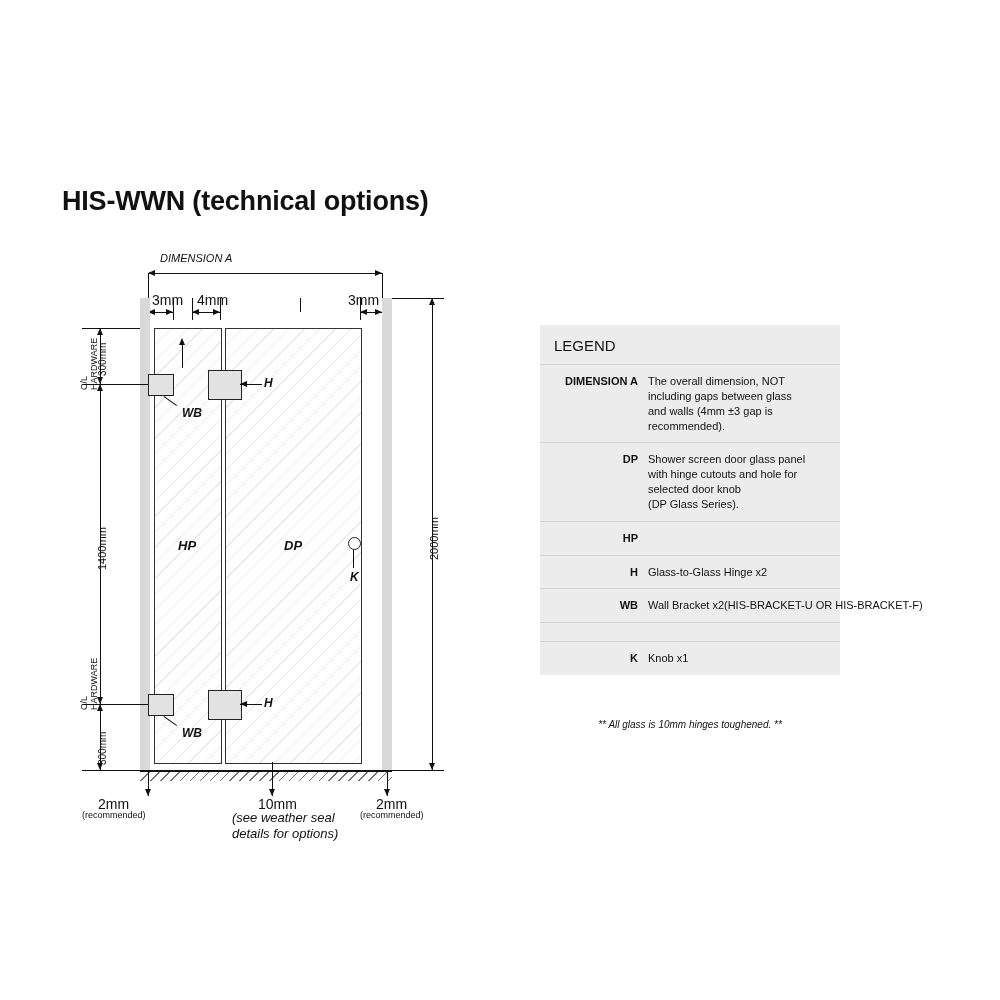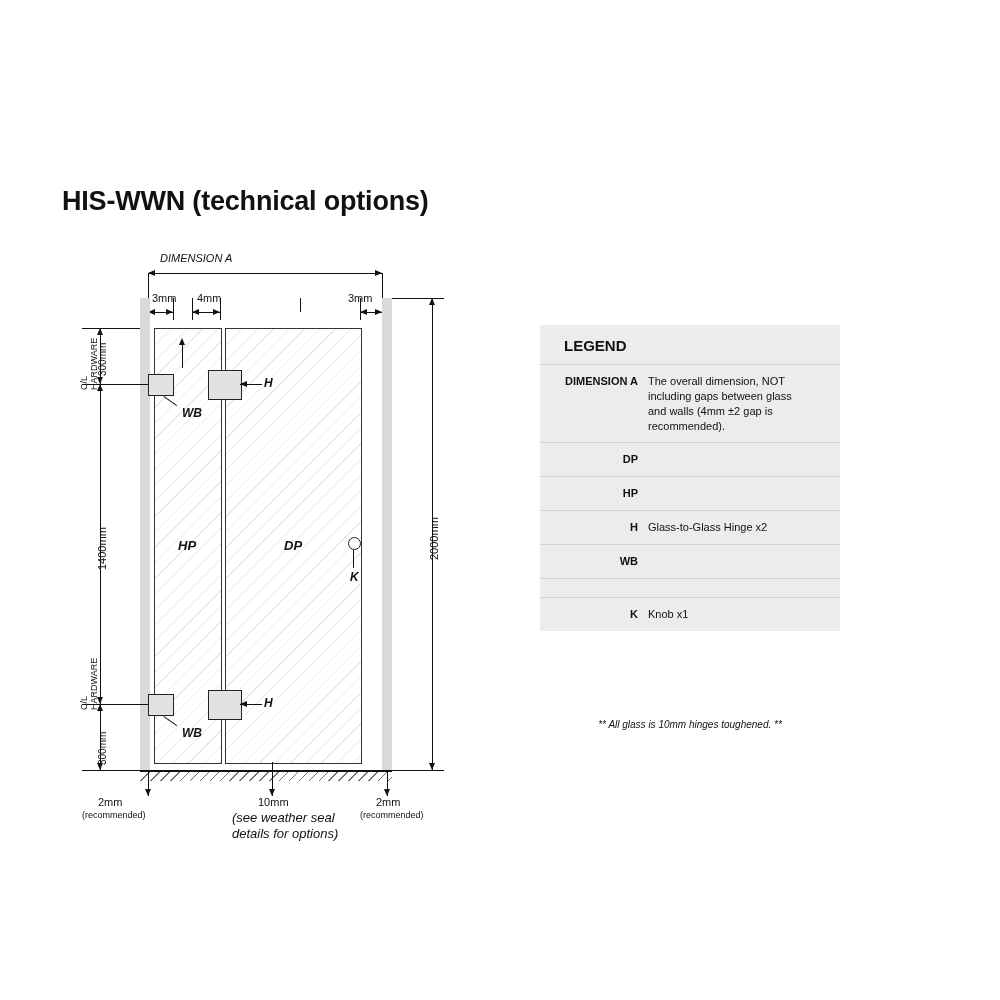--- a/index.html
+++ b/index.html
@@ -34,21 +34,21 @@
     border:1.5px solid #333;
     background:
       repeating-linear-gradient(135deg,
         rgba(0,0,0,0.09) 0px,
         rgba(0,0,0,0.09) 1px,
         rgba(0,0,0,0) 1px,
         rgba(0,0,0,0) 11px);
   }
   .lbl{
     position:absolute;
-    font-size:11px;
+    font-size:14px;
     color:#111;
   }
   .lbl.b{font-weight:bold;}
   .lbl.i{font-style:italic;}
   .vert{
     transform-origin:0 0;
     transform:rotate(-90deg);
     white-space:nowrap;
   }
   .dimline{
@@ -92,22 +92,22 @@
   
   .legend{
     position:absolute;
     left:540px; top:325px;
     width:300px;
     background:#ececec;
     font-size:11px;
   }
   .legend-title{
     font-size:15px;
-    font-weight:bold;
-    padding:12px 14px 10px 24px;
+    font-weight:normal;
+    padding:12px 14px 10px 14px;
     border-bottom:1px solid #d2d2d2;
   }
   .legend-row{
     display:flex;
     border-bottom:1px solid #d2d2d2;
     padding:9px 10px;
   }
   .legend-row:last-child{border-bottom:none;}
   .legend-key{
     width:88px;
@@ -259,35 +259,40 @@
   <div class="lbl" style="left:300px;top:560px;font-size:9px;">(recommended)</div>
 </div>
 
 <div class="legend">
   <div class="legend-title">LEGEND</div>
 
   <div class="legend-row">
     <div class="legend-key">DIMENSION A</div>
     <div class="legend-val">The overall dimension, NOT
 including gaps between glass
-and walls (4mm ±2 gap is
+and walls (4mm ±3 gap is
 recommended).</div>
   </div>
   <div class="legend-row">
     <div class="legend-key">DP</div>
+    <div class="legend-val">Shower screen door glass panel
+with hinge cutouts and hole for
+selected door knob
+(DP Glass Series).</div>
   </div>
   <div class="legend-row">
     <div class="legend-key">HP</div>
   </div>
   <div class="legend-row">
     <div class="legend-key">H</div>
     <div class="legend-val">Glass-to-Glass Hinge x2</div>
   </div>
   <div class="legend-row wide">
     <div class="legend-key">WB</div>
+    <div class="legend-val">Wall Bracket x2(HIS-BRACKET-U OR HIS-BRACKET-F)</div>
   </div>
   <div class="legend-row spacer">
     <div class="legend-key"></div>
     <div class="legend-val"></div>
   </div>
   <div class="legend-row">
     <div class="legend-key">K</div>
     <div class="legend-val">Knob x1</div>
   </div>
 </div>

